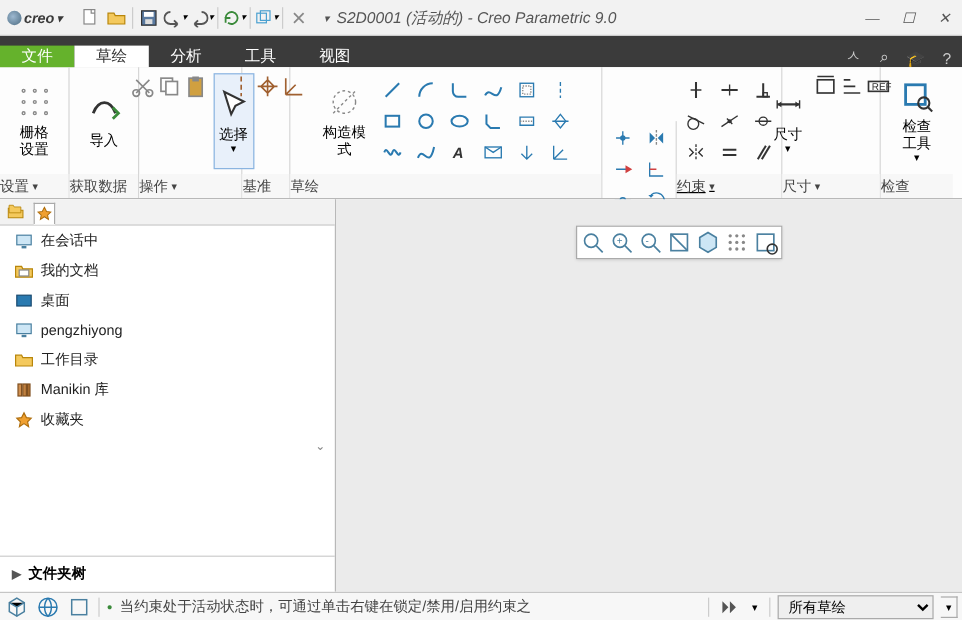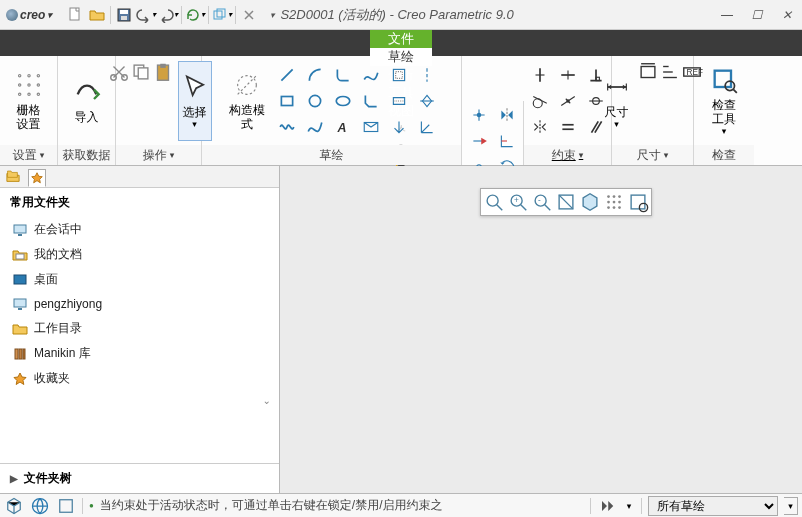--- a/index.html
+++ b/index.html
@@ -13,32 +13,32 @@
 .qat { display: flex; align-items: center; margin-left: 6px; }
 .qat .qbtn { width: 22px; height: 22px; display:flex; align-items:center; justify-content:center; cursor:pointer; }
 .qat .sep { width:1px; height:18px; background:#ccc; margin:0 2px;}
 .qbtn svg { width:16px; height:16px; }
 .title { flex:1; text-align:left; color:#555; font-size:13px; padding-left:10px; display:flex; align-items:center;}
 .title .dd{ font-size:9px; margin-right:6px; color:#555;}
 .winctrl { display:flex; }
 .winctrl .wbtn { width:30px; height:30px; display:flex; align-items:center; justify-content:center; cursor:pointer; color:#555;}
 
 
-.menubar { height: 26px; background: #3b3b3b; display: flex; align-items: center; flex-direction: column; }
+.menubar { height: 26px; background: #3b3b3b; display: flex; align-items: flex-end; }
 .menubar .tab { padding: 0 18px; color: #fff; display:flex; align-items:center; font-size:13px; cursor:pointer; }
 .menubar .tab.file { background: #65b22c; }
 .menubar .tab.active { background: #fff; color: #333; }
 .menubar .spacer { flex:1; }
 .menubar .rbtn { width:26px; display:flex; align-items:center; justify-content:center; color:#ccc; cursor:pointer; font-size:13px;}
 
 
 .ribbon { height: 110px; background: #fdfdfd; border-bottom:1px solid #b8b8b8; display:flex; }
 .rgroup { border-right:1px solid #d6d6d6; display:flex; flex-direction:column; }
 .rgroup .body { flex:1; display:flex; align-items:center; justify-content:center; padding:2px 21px;}
-.rgroup .label { height:20px; display:flex; align-items:center; justify-content:center; font-size:12px; color:#444; background:#f7f7f7;}
+.rgroup .label { height:20px; display:flex; align-items:center; font-size:12px; color:#444; background:#f7f7f7;}
 .rgroup .label .dd { font-size:9px; margin-left:3px;}
 .bigbtn { display:flex; flex-direction:column; align-items:center; justify-content:center; width:50px; height:80px; cursor:pointer; padding:2px;}
 .bigbtn .ic { width:28px; height:28px; display:flex; align-items:center; justify-content:center; margin-bottom:4px;}
 .bigbtn .lbl { font-size:12px; text-align:center; line-height:14px;}
 .bigbtn .dd { font-size:9px;}
 .colbtns { display:flex; flex-direction:row; justify-content:space-around; height:80px; padding:0 2px;}
 .smbtn { width:22px; height:22px; display:flex; align-items:center; justify-content:center; cursor:pointer;}
 .tinygrid { display:grid; gap:2px; }
 .tinygrid .smbtn{ width:26px; height:24px;}
 .tinygrid .smbtn svg { width:18px; height:18px;}
@@ -237,20 +237,44 @@
         <div class="lbl">选择</div>
           <div class="dd">▾</div>
       </div>
     </div>
     <div class="label">
         <span>操作</span>
         <span class="dd">▾</span>
       </div>
   </div>
 
+  <div class="rgroup" style="width:40px;">
+    <div class="body">
+        <div class="colbtns">
+      <div class="smbtn">
+            <svg viewBox="0 0 16 16">
+              <line x1="8" y1="2" x2="8" y2="14" stroke="#a06030" stroke-dasharray="3,2"></line>
+            </svg>
+          </div>
+      <div class="smbtn">
+            <svg viewBox="0 0 16 16">
+              <path d="M8 4l4 4-4 4-4-4z M8 2v12 M2 8h12" stroke="#a06030" fill="none"></path>
+            </svg>
+          </div>
+      <div class="smbtn">
+            <svg viewBox="0 0 16 16">
+              <path d="M3 13L3 3M3 13L13 13M3 13L9 7" stroke="#a06030" fill="none"></path>
+            </svg>
+          </div>
+    </div>
+      </div>
+    <div class="label">
+        <span>基准</span>
+      </div>
+  </div>
 
   <div class="rgroup" style="width:260px;">
     <div class="body" style="gap:3px;">
       <div class="bigbtn" style="width:56px;">
         <div class="ic">
             <svg viewBox="0 0 24 24">
               <circle cx="12" cy="12" r="8" fill="none" stroke="#888" stroke-dasharray="2,2"></circle>
               <line x1="4" y1="20" x2="20" y2="4" stroke="#888" stroke-dasharray="2,2"></line>
             </svg>
           </div>
@@ -541,21 +565,20 @@
             <path d="M1 4h5l1 2h8v7H1z" fill="#f4c95d" stroke="#b8860b"></path>
             <path d="M1 4h5l1 2h8v7H1z" fill="#f4c95d" stroke="#b8860b" transform="translate(1,-2) scale(0.8)"></path>
           </svg>
         </div>
       <div class="t active">
           <svg width="14" height="14" viewBox="0 0 16 16">
             <path d="M8 2l2 4 4 .5-3 3 .8 4L8 11l-3.8 2.5.8-4-3-3 4-.5z" fill="#f0a030" stroke="#b07010"></path>
           </svg>
         </div>
     </div>
-    <div class="lp-header">常用文件夹</div>
     <div class="lp-list">
       <div class="lp-item">
           <span class="ic">
             <svg viewBox="0 0 16 16">
               <rect x="2" y="3" width="12" height="8" fill="#cde6f5" stroke="#4a80a0"></rect>
               <rect x="6" y="12" width="4" height="2" fill="#4a80a0"></rect>
             </svg>
           </span>
           <span>在会话中</span>
         </div>

